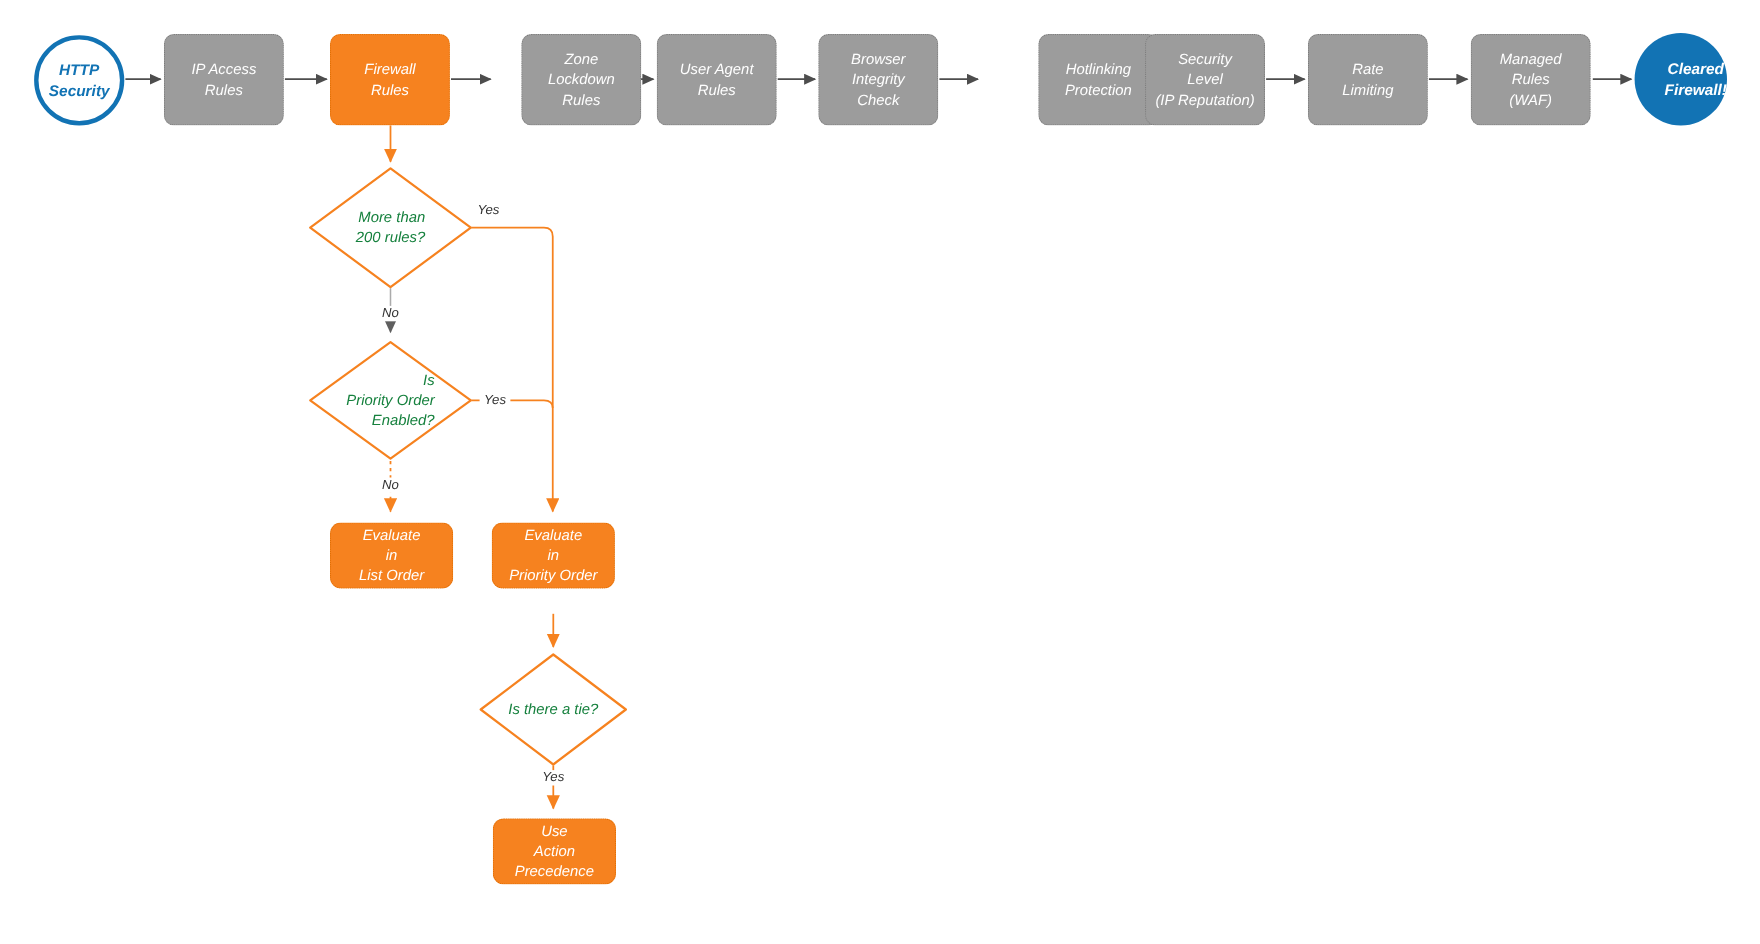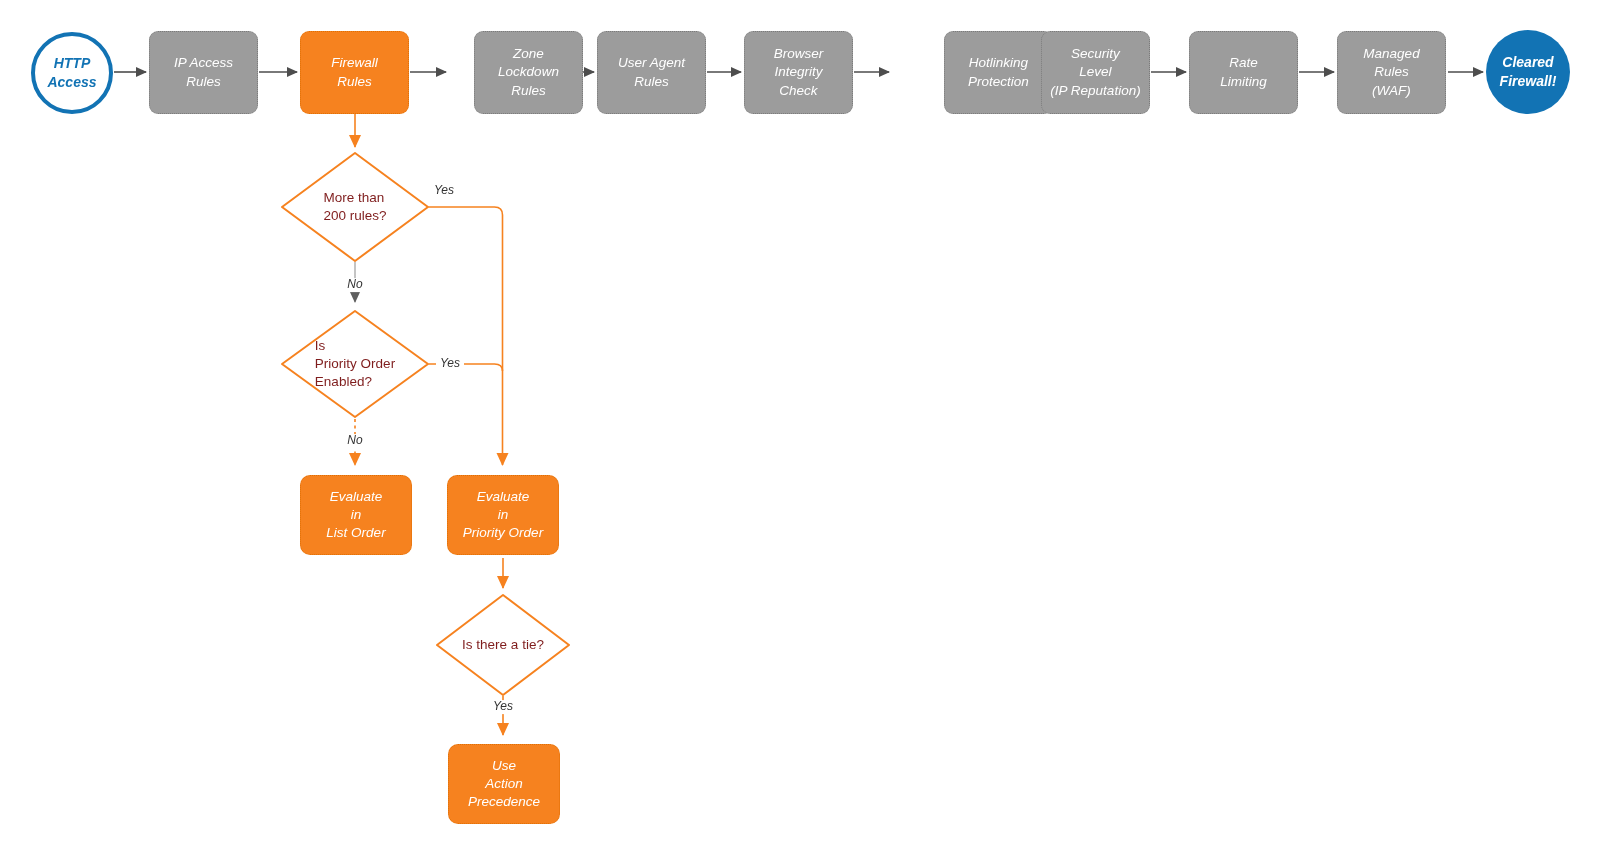--- a/index.html
+++ b/index.html
@@ -17,37 +17,37 @@
     width:109px;height:83px;top:31px;
     background:var(--gray,#9C9C9C);
     border:1px dotted #7b7b7b;border-radius:9px;color:#fff;
   }
   .stage.hot{
     background:var(--orange,#F6821F);
     border:1px dotted #df6f05;
     justify-content:center;
   }
   .action{
-    width:112px;height:80px;
+    width:112px;height:60px;
     background:var(--orange,#F6821F);
     border:1px dotted #df6f05;border-radius:10px;color:#fff;
   }
   .terminal{border-radius:50%;font-weight:bold;}
   .terminal .node-label{font-size:14px;font-weight:bold;}
   .terminal.start{
     left:31px;top:32px;width:82px;height:82px;background:#fff;
     border:4px solid var(--blue,#1273B4);color:var(--blue,#1273B4);
   }
   .terminal.end{
     left:1486px;top:30px;width:84px;height:84px;
-    background:var(--blue,#1273B4);color:#fff;
+    background:var(--blue,#1273B4);color:#fff;justify-content:flex-end;
   }
   .decision-text{
     position:absolute;display:flex;align-items:center;justify-content:center;
-    color:#7f1d1d;font-size:13.5px;line-height:1.35;text-align:left;white-space:pre-line;
+    color:#15803d;font-size:13.5px;line-height:1.35;text-align:right;white-space:pre-line;font-style:italic;
   }
   .edge-label{
     position:absolute;transform:translate(-50%,-50%);
     font-style:italic;font-size:12px;color:#333;background:#fff;
     padding:0 4px;line-height:1.15;
   }
 </style>
 </head>
 <body>
 
@@ -91,21 +91,21 @@
 
     <g fill="#ffffff" style="stroke:var(--orange,#F6821F)" stroke-width="2" stroke-linejoin="round">
       <polygon points="355,153 428,207 355,261 282,207"></polygon>
       <polygon points="355,311 428,364 355,417 282,364"></polygon>
       <polygon points="503,595 569,645 503,695 437,645"></polygon>
     </g>
   </svg>
 
   <div class="node terminal start">
     <span class="node-label">HTTP
-Access</span>
+Security</span>
   </div>
   <div class="node terminal end">
     <span class="node-label">Cleared
 Firewall!</span>
   </div>
 
   <div class="node stage" style="left:149px">
     <span class="node-label">IP Access
 Rules</span>
   </div>

